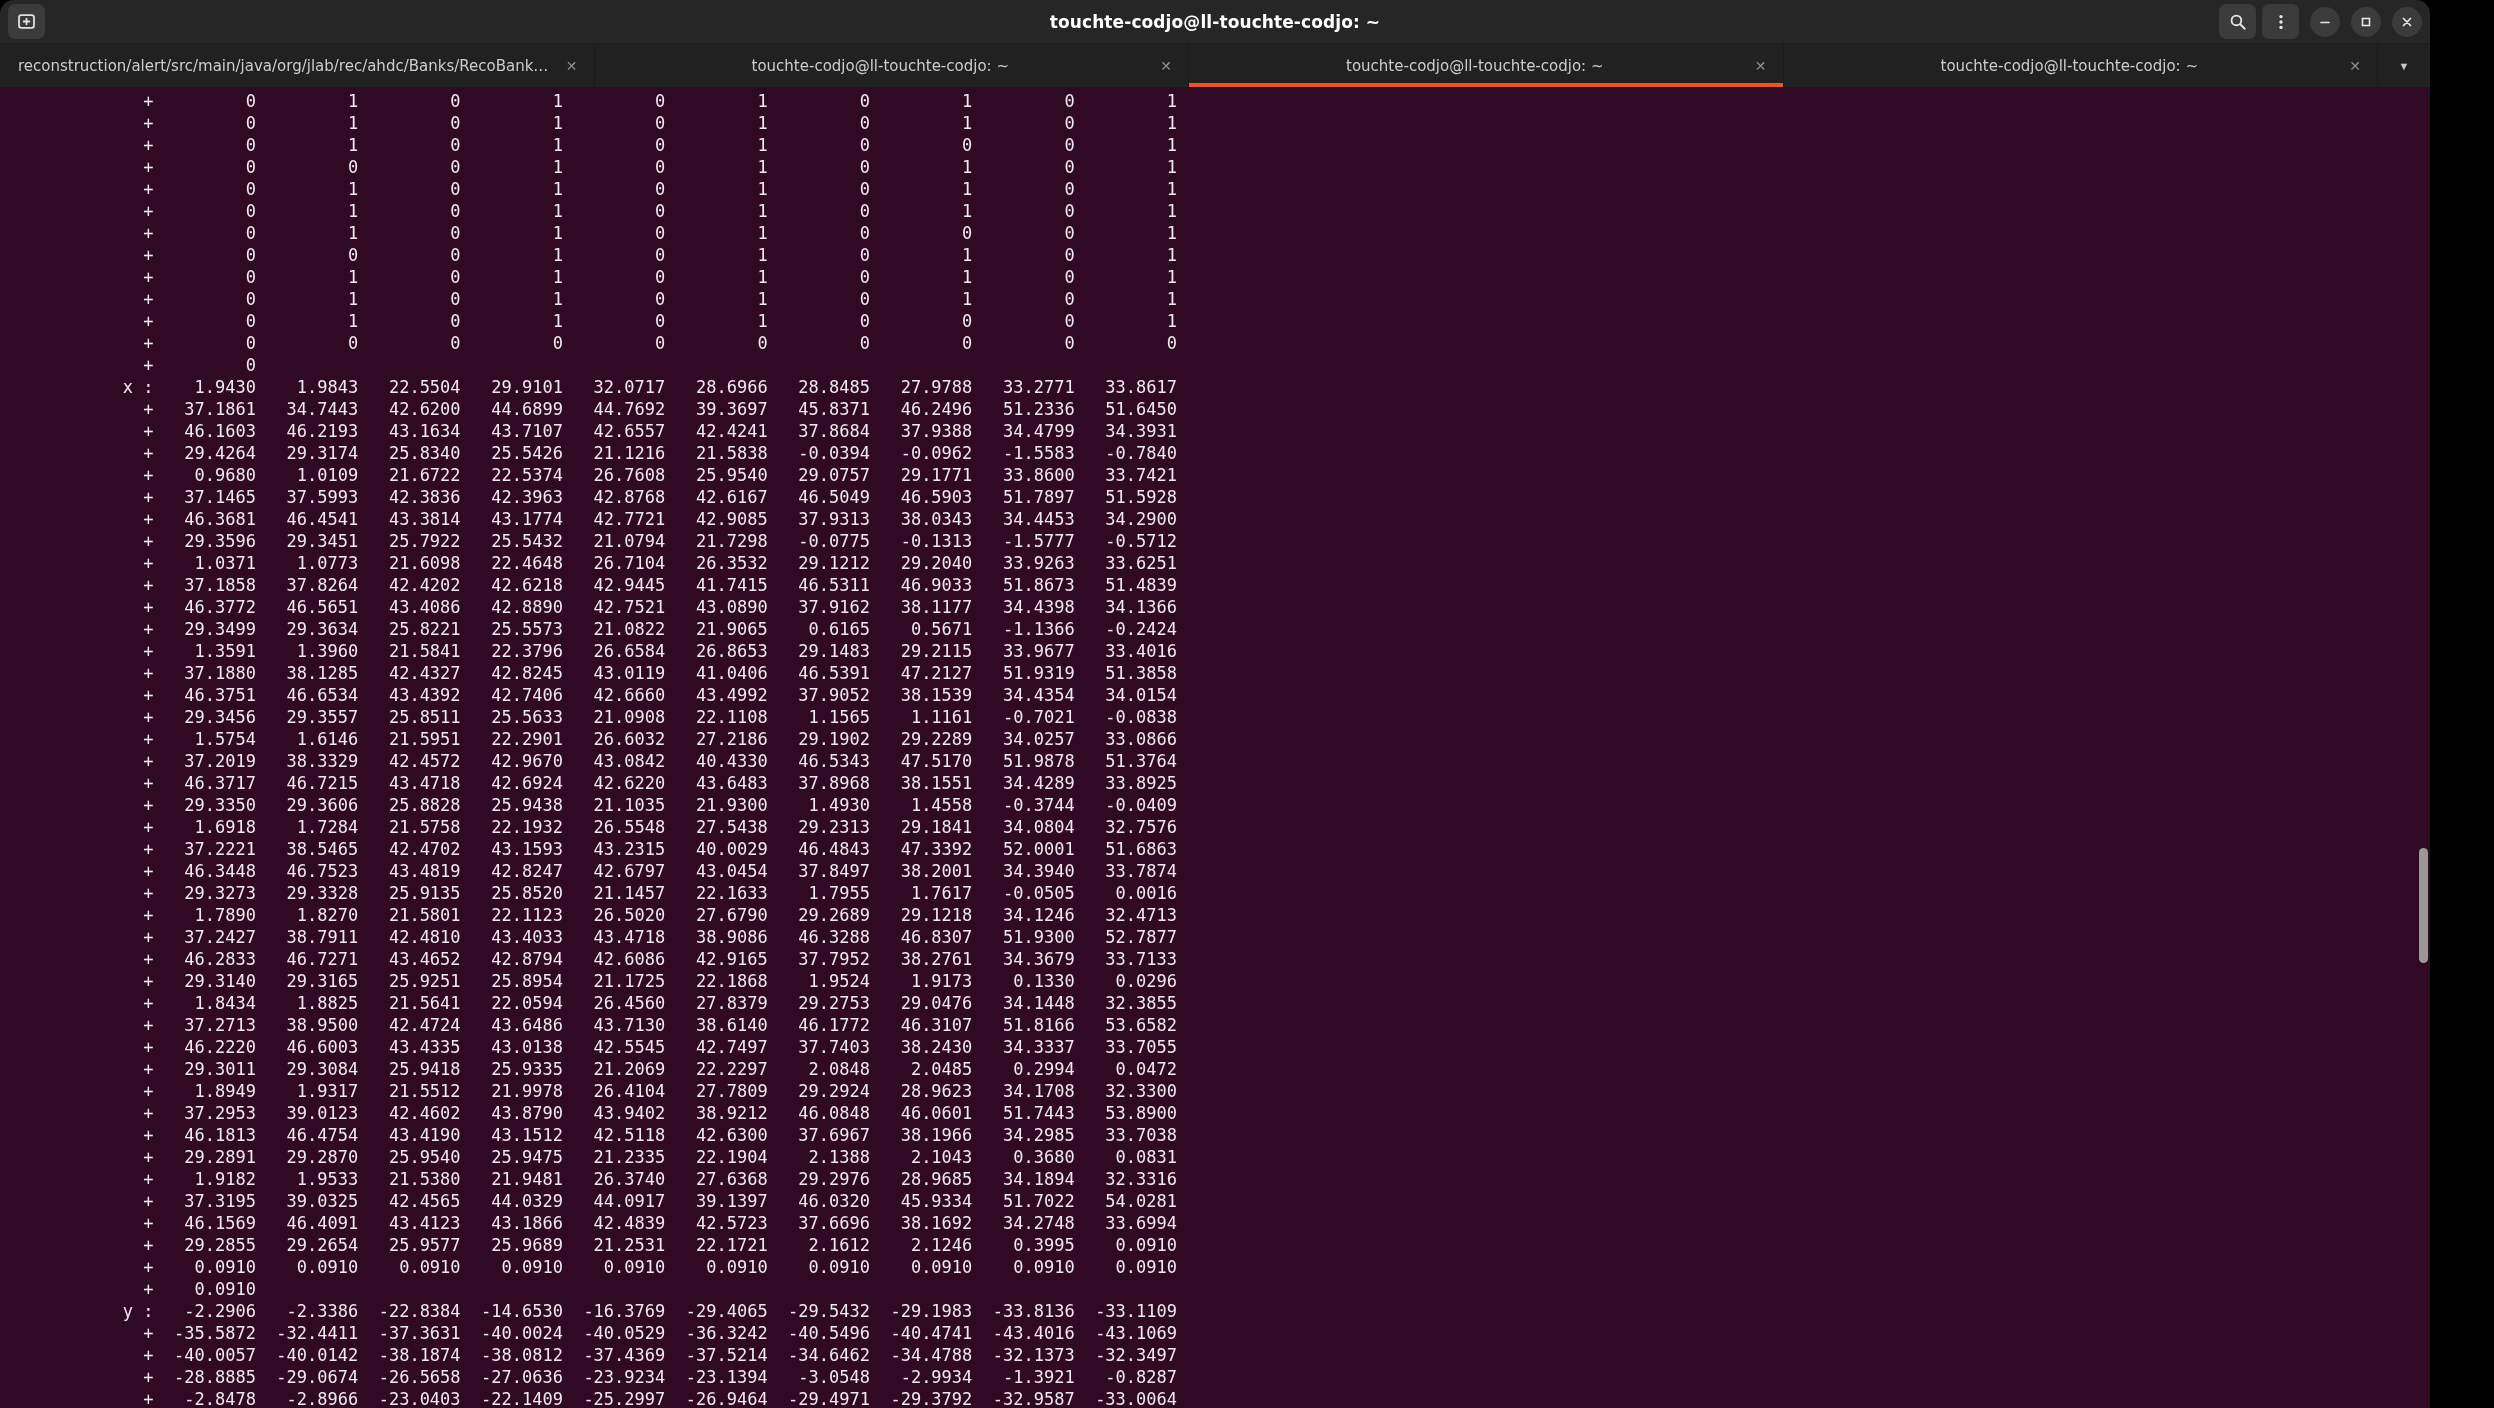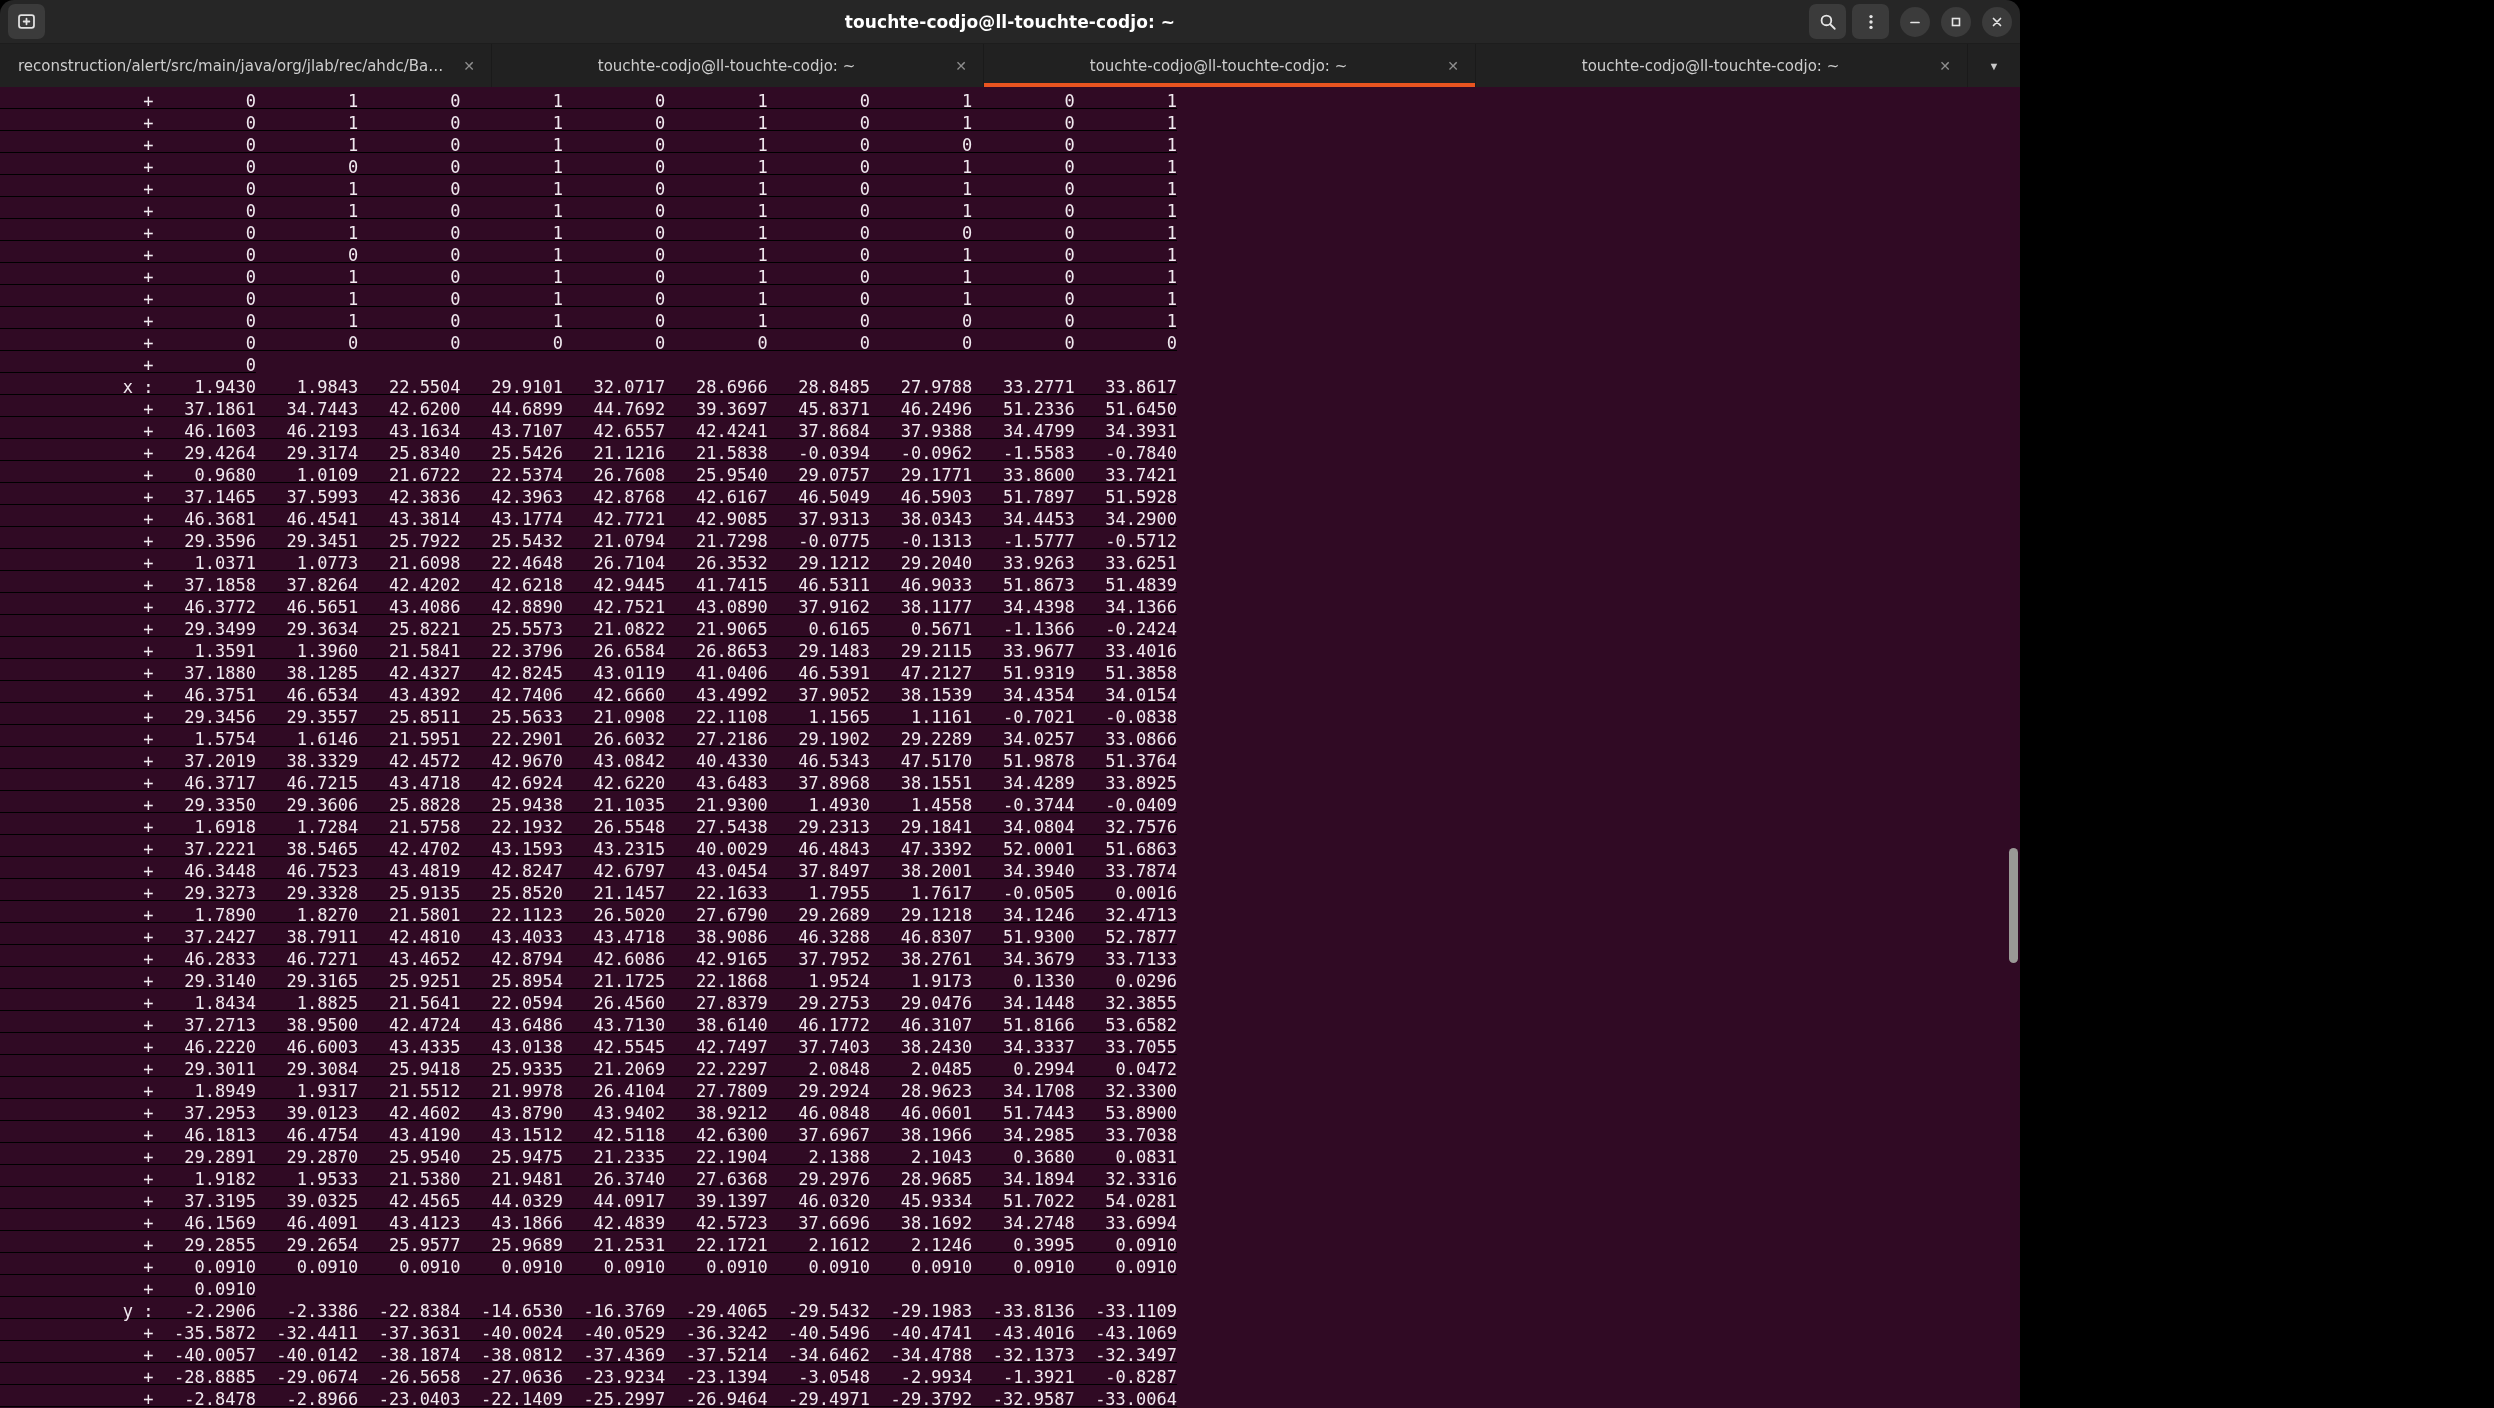--- a/index.html
+++ b/index.html
@@ -1,38 +1,38 @@
 <!DOCTYPE html>
 <html style="--accent: #e95420; --termbg: #300a24;"><head>
 <meta charset="utf-8">
 <style>
   * { margin:0; padding:0; box-sizing:border-box; }
   html,body { width:2494px; height:1408px; background:#000; font-family:"DejaVu Sans", sans-serif; overflow:hidden; }
-  .window { width:2020px; height:1408px; display:flex; flex-direction:column; border-radius:14px 14px 0 0; overflow:hidden; }
+  .window { width:2430px; height:1408px; display:flex; flex-direction:column; border-radius:14px 14px 0 0; overflow:hidden; }
 
   
   .header { height:43px; background:#262626; position:relative; display:flex; align-items:center; flex:0 0 auto; }
   .newtab-btn { position:absolute; left:8px; top:4px; width:37px; height:35px; background:#3b3b3b; border:none; border-radius:7px; display:flex; align-items:center; justify-content:center; cursor:pointer; }
   .title { flex:1; text-align:center; color:#ffffff; font-weight:bold; font-size:17px; letter-spacing:.1px; }
   .hctrl { position:absolute; right:8px; top:0; height:43px; display:flex; align-items:center; }
   .sqbtn { width:37px; height:35px; border-radius:7px; background:#3b3b3b; border:none; display:flex; align-items:center; justify-content:center; cursor:pointer; margin-left:6px; }
   .circbtn { width:30px; height:30px; border-radius:50%; background:#3b3b3b; border:none; display:flex; align-items:center; justify-content:center; cursor:pointer; margin-left:11px; }
   .icon { display:block; }
 
   
   .tabbar { height:44px; background:#212121; display:flex; flex:0 0 auto; border-top:1px solid #1d1d1d; }
   .tabs { flex:1; display:flex; min-width:0; }
   .tab { flex:1 1 0; min-width:0; position:relative; display:flex; align-items:center; justify-content:center; padding:0 40px 0 18px; border-right:1px solid #1a1a1a; cursor:pointer; }
   .tab-label { color:#cdcdcd; font-size:15px; white-space:nowrap; overflow:hidden; text-overflow:ellipsis; }
   .tab-close { position:absolute; right:16px; top:50%; transform:translateY(-50%); color:#8f8f8f; font-size:14px; line-height:1; cursor:pointer; }
   .tab.active::after { content:""; position:absolute; left:0; right:0; bottom:0; height:4px; background:var(--accent); }
   .overflow-btn { width:52px; background:transparent; border:none; color:#c9c9c9; font-size:11px; cursor:pointer; flex:0 0 auto; }
 
   
-  .terminal { flex:1; background:var(--termbg); position:relative; overflow:hidden; cursor:text;text-decoration:underline; }
+  .terminal { flex:1; background:var(--termbg); position:relative; overflow:hidden; cursor:text; }
   pre.term { font-family:"DejaVu Sans Mono", monospace; font-size:17px; line-height:22px; color:#f0e9ef; padding:3px 0 0 0; }
   .thumb { position:absolute; right:2px; top:761px; width:9px; height:115px; background:#9a9996; border-radius:5px; cursor:pointer; }
 </style>
 </head>
 <body>
 
 <div class="window">
 
   <div class="header">
     <button class="newtab-btn">

